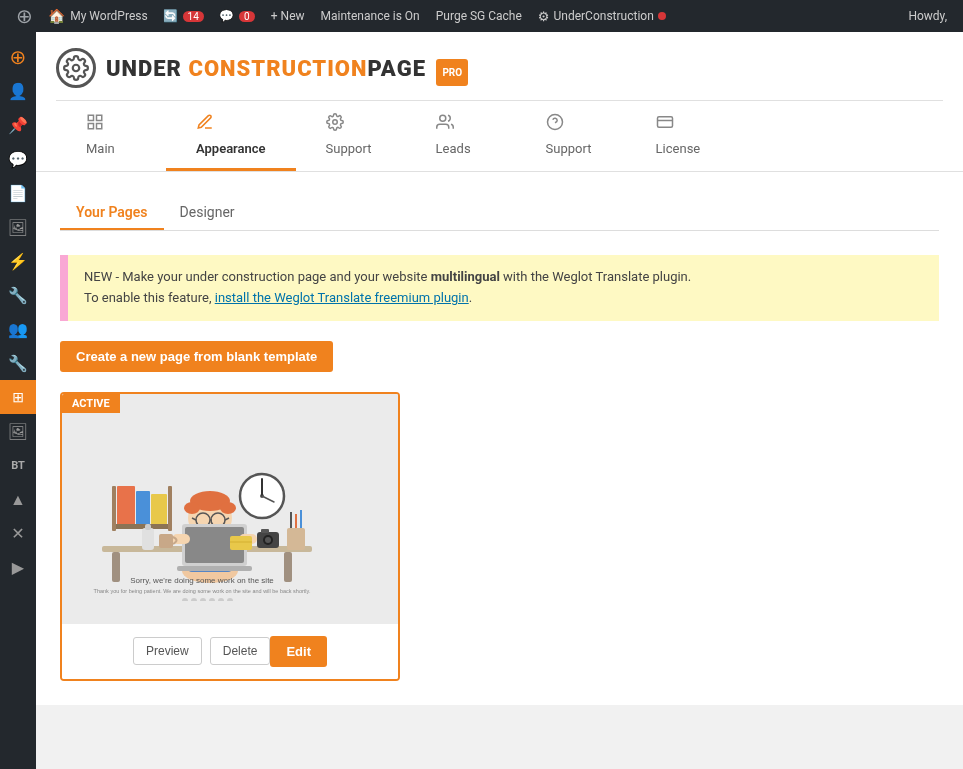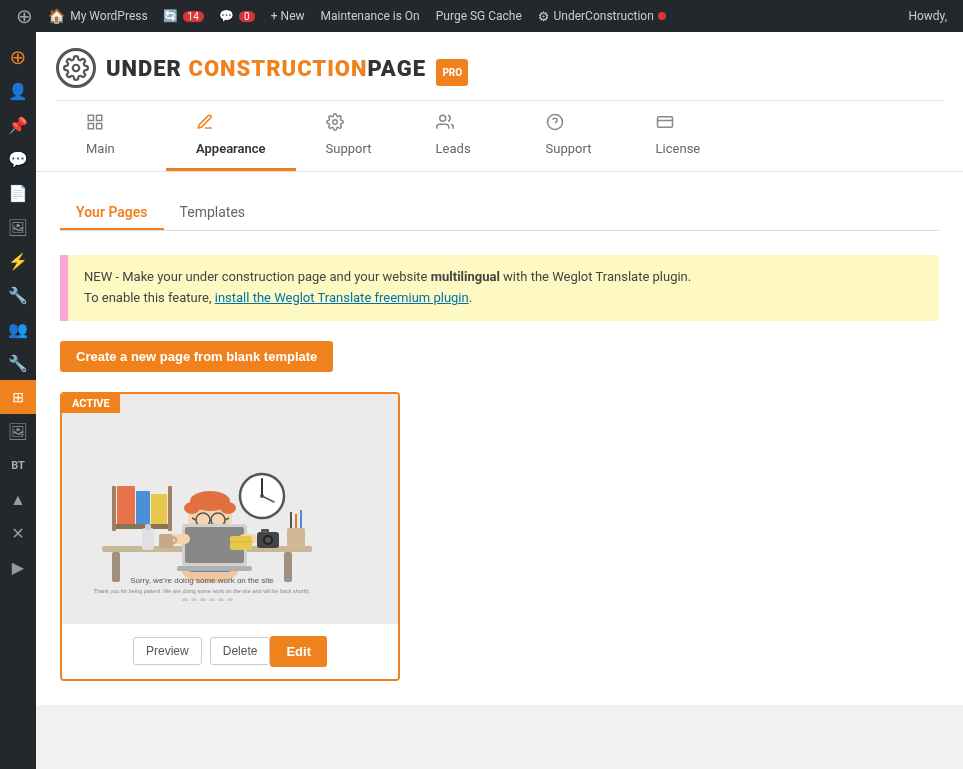--- a/index.html
+++ b/index.html
@@ -386,21 +386,21 @@
   </div>
 
   <div class="content-area">
 
     
     <div class="sub-tabs">
       <div class="sub-tab active">
         <span>Your Pages</span>
       </div>
       <div class="sub-tab">
-        <span>Templates</span>
+        <span>Designer</span>
       </div>
     </div>
 
     
     <div class="info-box">
       <p>
         <span>NEW - Make your under construction page and your website </span><strong>multilingual</strong><span> with the Weglot Translate plugin.</span>
       </p>
       <p>
         <span>To enable this feature, </span><a href="#">install the Weglot Translate freemium plugin</a><span>.</span>

